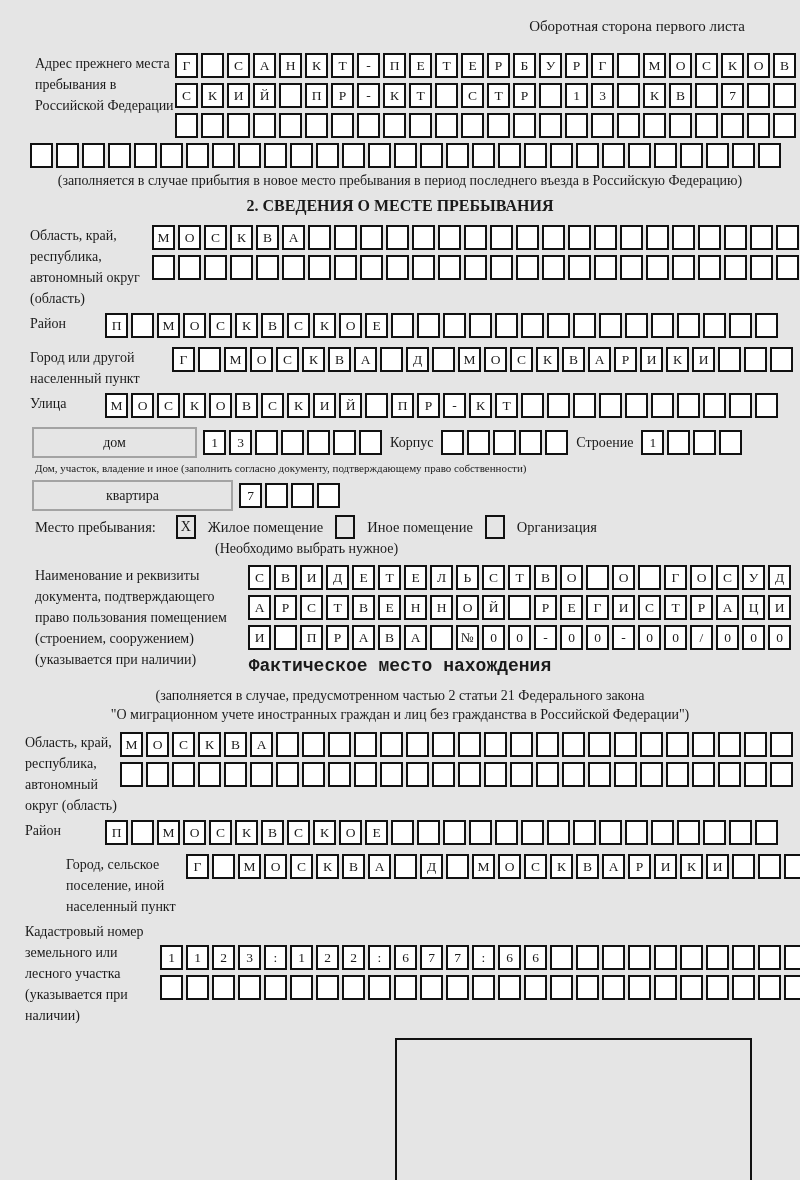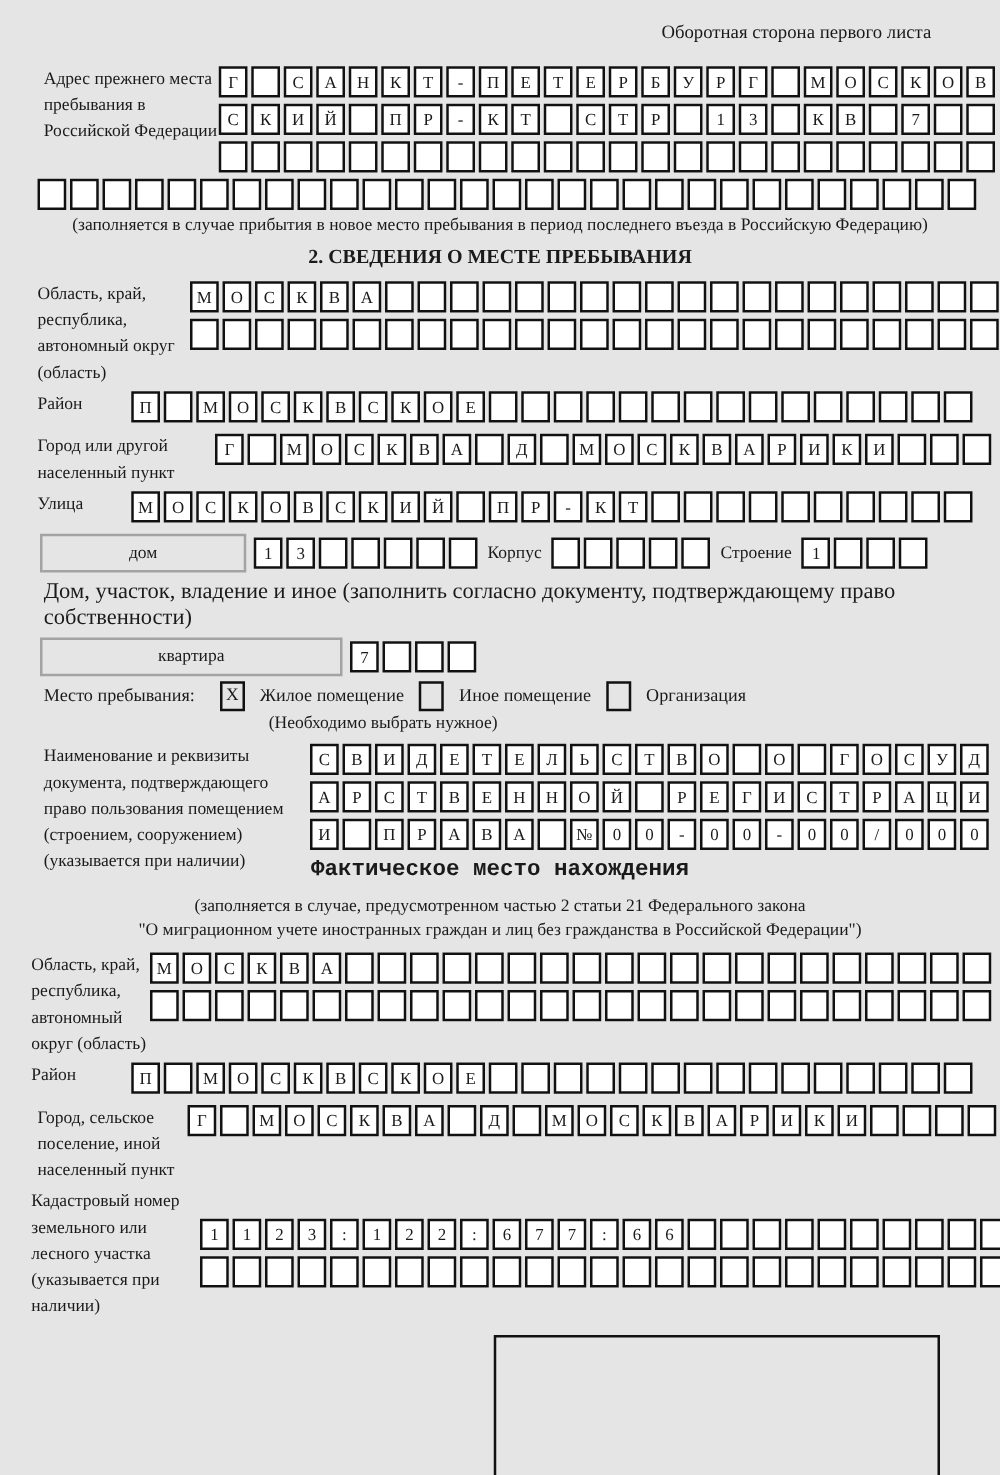--- a/index.html
+++ b/index.html
@@ -12,39 +12,39 @@
   .header-note{text-align:right;padding-right:55px;font-size:15px;}
   .frow{display:flex;align-items:flex-start;}
   .flabel{box-sizing:border-box;padding-left:30px;font-size:14px;line-height:21px;flex:0 0 auto;}
   .lab-prev{width:175px;padding-left:35px;}
   .lab-reg2{width:152px;}
   .lab-small{width:105px;}
   .lab-city2{width:172px;}
   .lab-doc{width:248px;padding-left:35px;}
   .lab-regf{width:120px;padding-left:25px;}
   .lab-distf{width:105px;padding-left:25px;}
-  .lab-cityf{width:150px;}
+  .lab-cityf{width:150px;margin-left:36px;}
   .lab-kad{width:160px;padding-left:25px;}
   .fgrid{flex:1 1 auto;}
   .boxes{display:flex;gap:3px;margin-bottom:5px;}
   .cell{
     flex:0 0 auto;width:19px;height:21px;border:2px solid #111;
     font-size:13.5px;line-height:21px;text-align:center;background:#fff;
   }
   .full-row{margin-left:30px;margin-top:0px;}
   .center-note{text-align:center;font-size:14px;margin-top:2px;}
   .sec-title{text-align:center;font-size:16px;font-weight:bold;margin:8px 0 10px 0;}
   .house-row{margin-left:32px;align-items:center;margin-bottom:4px;}
   .titled-box{box-sizing:border-box;border:2px solid #a3a3a3;height:31px;line-height:27px;
     text-align:center;font-size:14px;flex:0 0 auto;margin-right:6px;}
   .w-dom{width:165px;}
-  .w-kv{width:242px;}
+  .w-kv{width:201px;}
   .house-row .boxes{margin-bottom:0;}
   .inline-label{font-size:14px;margin:0 8px;white-space:nowrap;}
-  .caption{margin-left:35px;font-size:18px;margin-bottom:6px;}
+  .caption{margin-left:35px;font-size:11px;margin-bottom:6px;}
   .stay-row{margin-left:35px;align-items:center;margin-top:2px;}
   .stay-label{font-size:14.5px;margin-right:8px;white-space:nowrap;}
   .checkbox{box-sizing:border-box;width:20px;height:24px;border:2px solid #111;text-align:center;
     font-size:14px;line-height:20px;flex:0 0 auto;margin:0 12px;}
   .opt-label{font-size:14.5px;white-space:nowrap;}
   .choose-note{margin-left:215px;font-size:14px;margin-top:2px;margin-bottom:8px;}
   .fact-title{text-align:center;font-size:18px;font-weight:bold;margin-top:-14px;margin-bottom:10px;font-family:Liberation Mono, monospace;}
   .fact-note{text-align:center;font-size:14px;line-height:19px;margin-bottom:8px;}
   .stamp-box{box-sizing:border-box;width:357px;height:175px;border:2px solid #111;margin:12px 0 6px 395px;}
   .mb4{margin-bottom:4px;}

